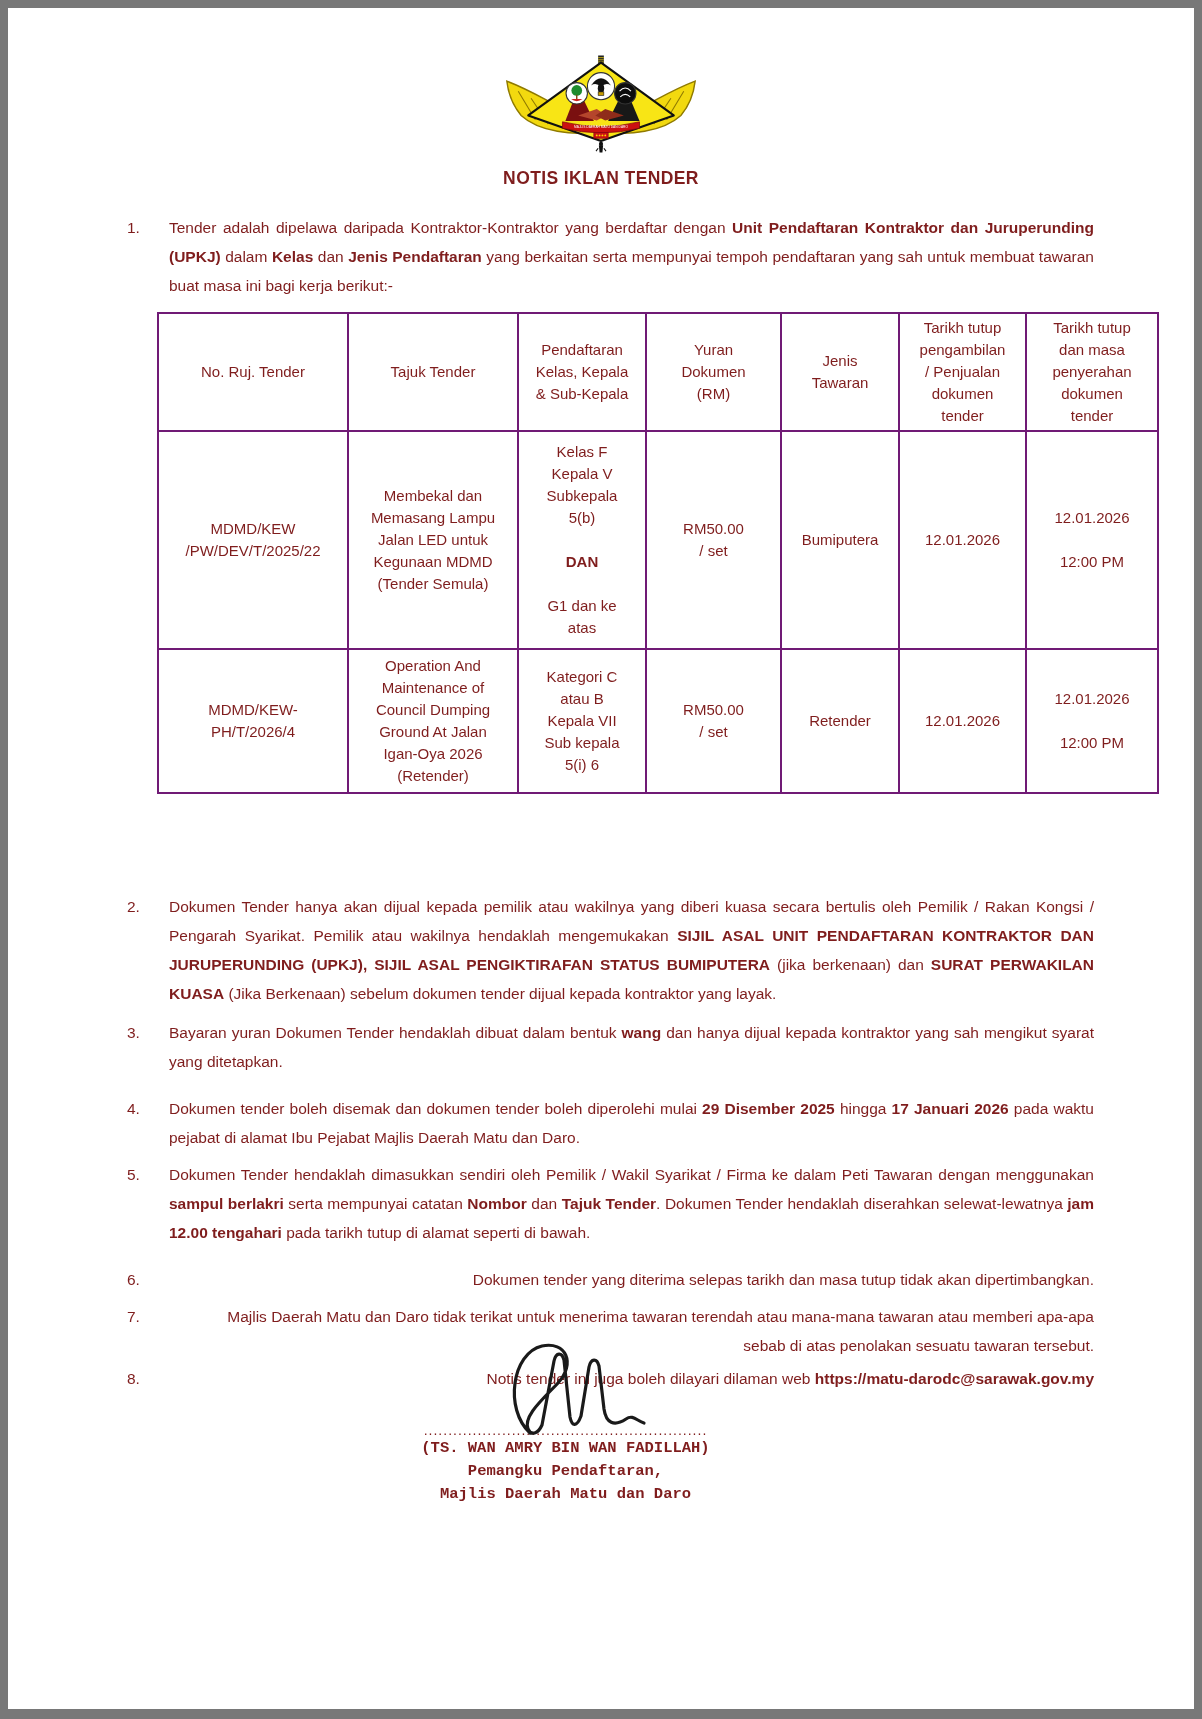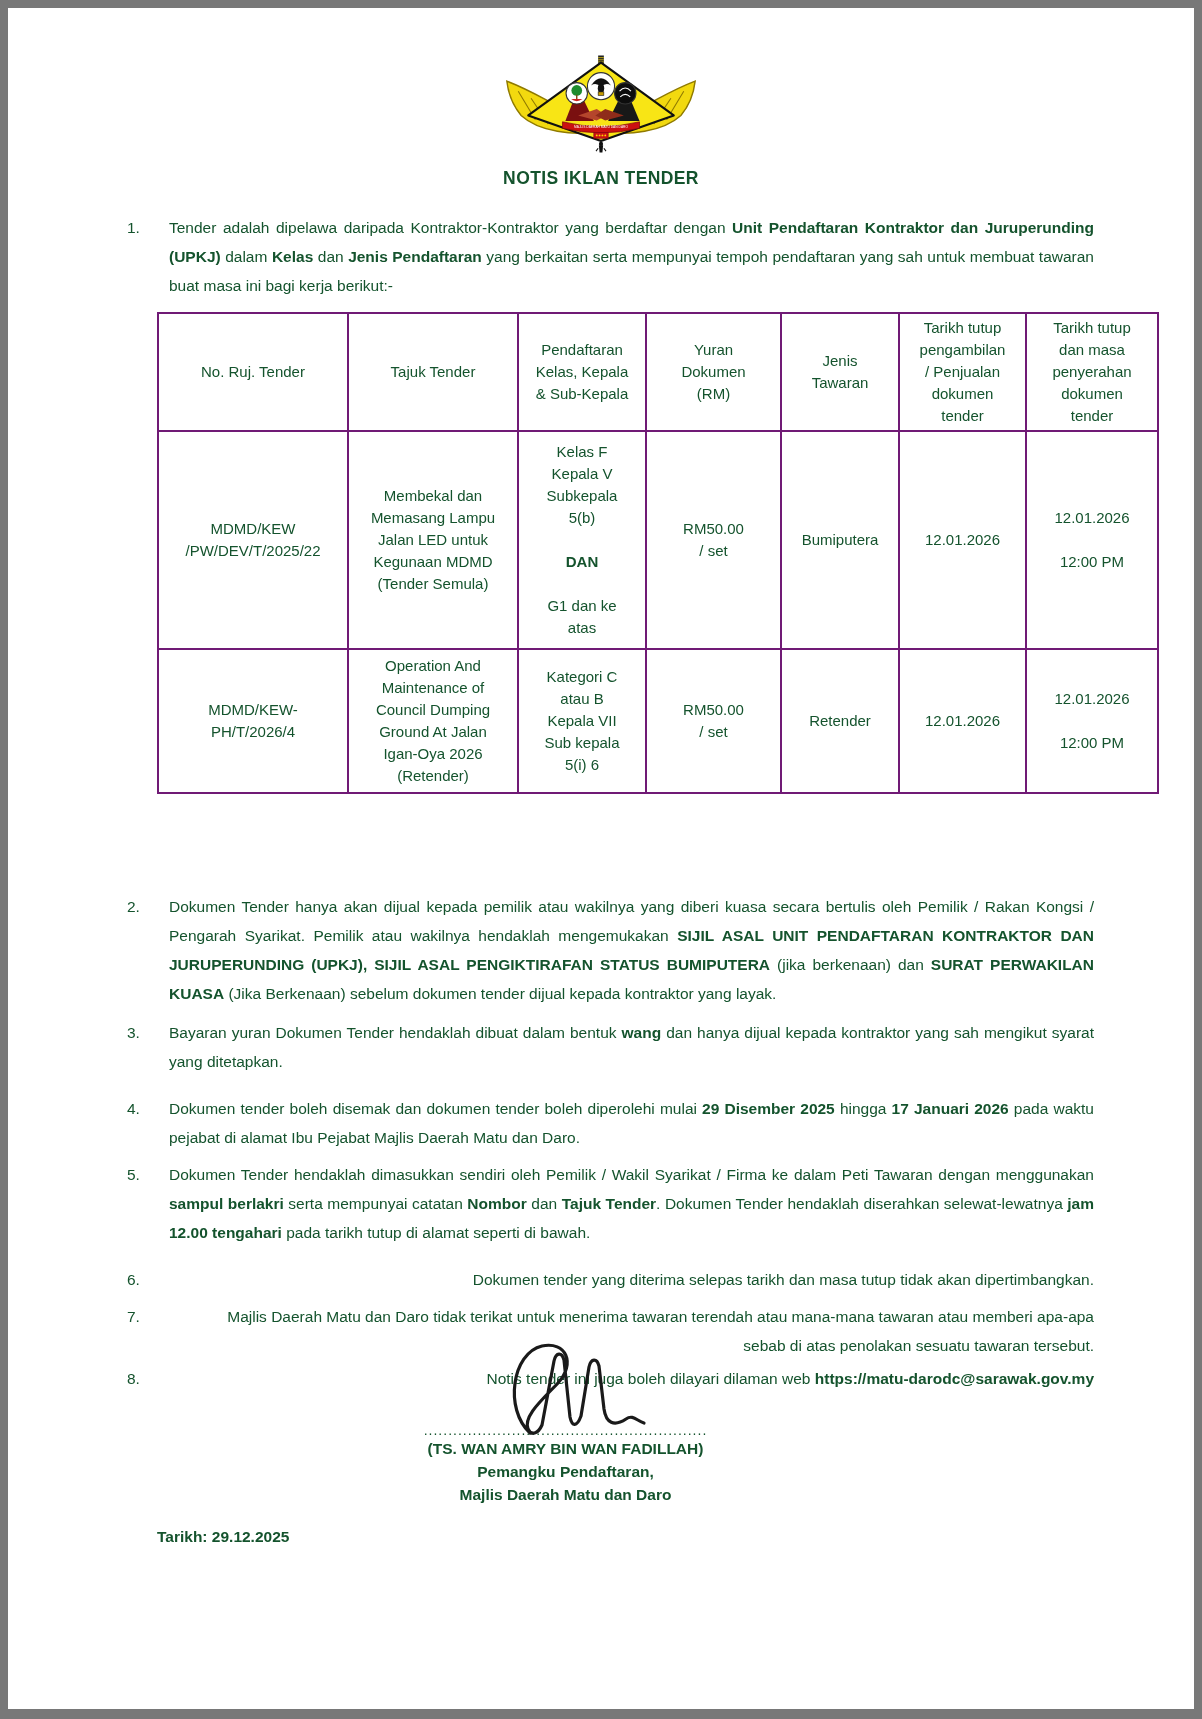--- a/index.html
+++ b/index.html
@@ -6,21 +6,21 @@
   .page{
     position:relative;
     width:1202px;height:1719px;
     box-sizing:border-box;
     margin:0 auto;
     background:#ffffff;
     border:8px solid #787878;
     border-bottom-width:10px;
     overflow:hidden;
     font-family:"Liberation Sans", sans-serif;
-    color:#14532d;
+    color:#7f1d1d;
   }
   .content{padding:0 100px 0 119px;}
   .logo-wrap{text-align:center;margin-top:46px;}
   .logo-svg{width:214px;height:100px;}
   .doc-title{
     text-align:center;
     font-weight:bold;
     font-size:17.5px;
     letter-spacing:.4px;
     margin-top:10px;
@@ -75,21 +75,21 @@
     font-size:15.5px;
     line-height:23px;
   }
   .sig-svg{
     position:absolute;
     left:90px;top:-86px;
     width:150px;height:118px;
     pointer-events:none;
   }
   .sig-dots{letter-spacing:1px;font-size:14px;line-height:14px;}
-  .sig-name,.sig-role,.sig-org{font-weight:bold;}
+  .sig-name,.sig-role,.sig-org{font-weight:bold;font-family:Liberation Mono, monospace;}
   .date-line{
     margin-top:22px;
     margin-left:30px;
     font-weight:bold;
     font-size:15.5px;
   }
   b{font-weight:bold;}
 </style>
 </head>
 <body>
@@ -257,16 +257,15 @@
         <path d="M34,96 C8,72 16,16 46,9 C70,4 80,26 62,46 C47,62 27,79 32,92 C35,99 42,97 46,88
                  L58,24 C60,15 66,15 68,23 L74,80 C76,90 81,90 85,79 L93,30 C95,21 101,21 103,29
                  L108,72 C110,86 118,90 130,82 C137,77 141,84 148,86" fill="none" stroke="#1a1a1a" stroke-width="3.2" stroke-linecap="round"></path>
       </svg>
       <div class="sig-dots">..........................................................</div>
       <div class="sig-name">(TS. WAN AMRY BIN WAN FADILLAH)</div>
       <div class="sig-role">Pemangku Pendaftaran,</div>
       <div class="sig-org">Majlis Daerah Matu dan Daro</div>
     </div>
 
-    <div class="date-line">Tarikh: 29.12.2025</div>
 
   </div>
 </div>
 
 </body></html>

